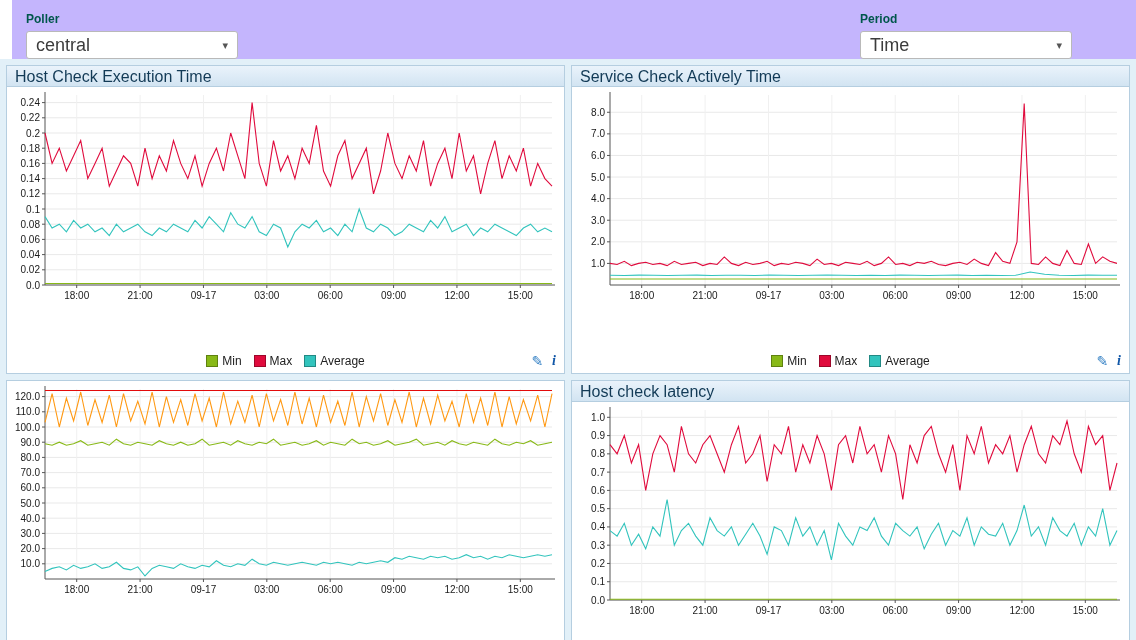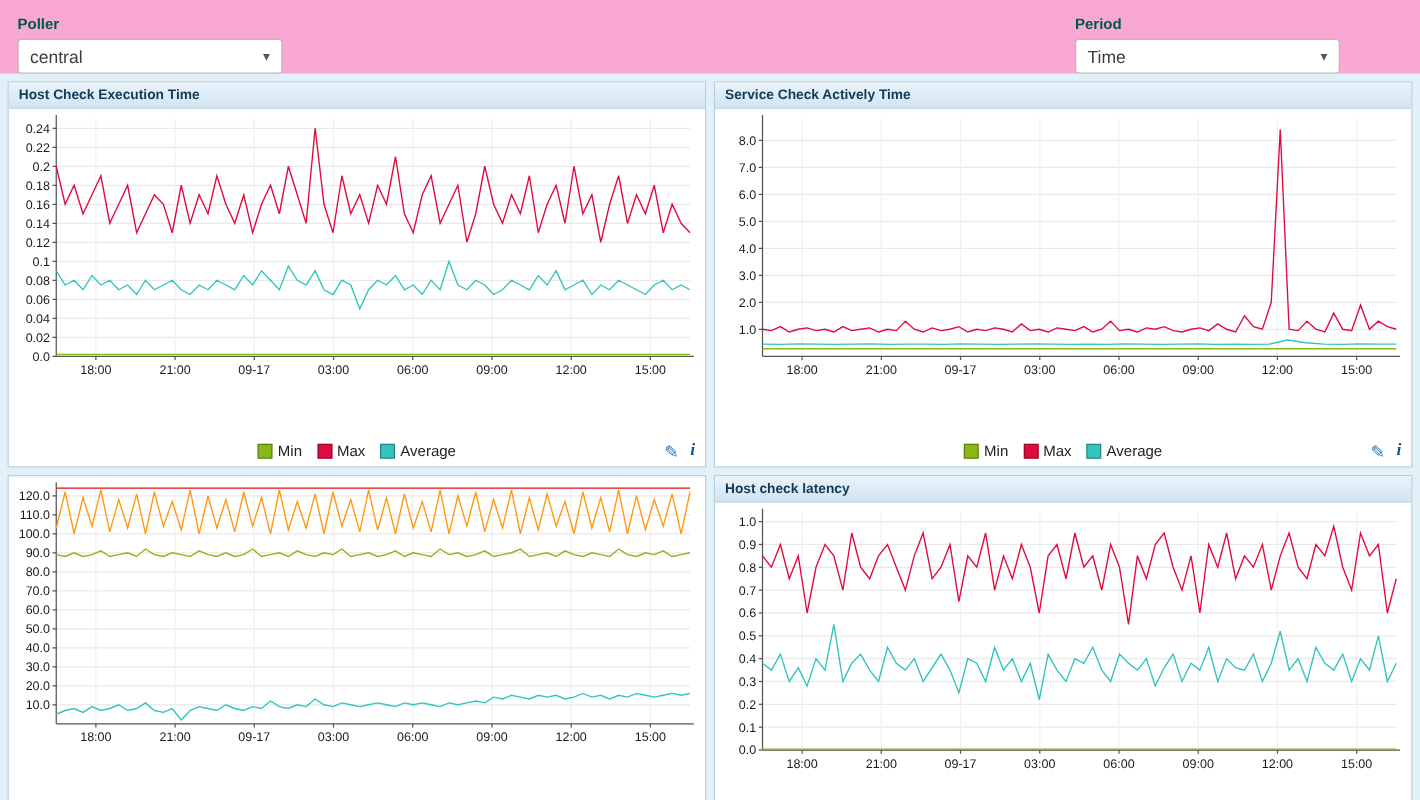--- a/index.html
+++ b/index.html
@@ -1,35 +1,35 @@
 <!DOCTYPE html>
 <html><head>
 <meta charset="utf-8">
 <style>
   * { margin:0; padding:0; box-sizing:border-box; }
   html,body { width:1136px; height:640px; overflow:hidden; background:#ffffff;
     font-family:"Liberation Sans", sans-serif; }
   .page { width:1136px; height:640px; display:flex; flex-direction:column; }
 
   
-  .filterbar { height:88px; background:#f9a8d4; display:flex; justify-content:space-between;
-    padding:12px 14px 0 14px; }
+  .filterbar { height:88px; background:#c4b5fd; display:flex; justify-content:space-between;
+    padding:12px 14px 0 14px;margin-left:12px; }
   .filter-group { display:flex; flex-direction:column; }
   .filter-group.right { margin-right:50px; }
   .filter-label { font-size:12px; font-weight:bold; color:#00564c; margin-bottom:5px; }
   .select { width:212px; height:28px; background:#fff; border:1px solid #b9b9b9; border-radius:3px;
     display:flex; align-items:center; justify-content:space-between; padding:0 9px; cursor:pointer; }
-  .select .val { font-size:14px; color:#3c3c3c; }
+  .select .val { font-size:18px; color:#3c3c3c; }
   .select .caret { font-size:11px; color:#555; }
 
   
   .dash { flex:1; background:#e2f0f8; padding:6px; display:grid;
     grid-template-columns:1fr 1fr; grid-template-rows:1fr 1fr; gap:6px; }
   .panel { background:#ffffff; border:1px solid #b5cee0; display:flex; flex-direction:column; overflow:hidden; }
-  .panel-title { height:21px; line-height:21px; padding:0 8px; font-size:11px; font-weight:bold;
+  .panel-title { height:21px; line-height:21px; padding:0 8px; font-size:16px; font-weight:normal;
     color:#123a56; background:linear-gradient(#eaf3fb,#d2e4f2); border-bottom:1px solid #b5cee0; }
   .chart-wrap { height:218px; }
   .chart-wrap svg { display:block; width:100%; height:218px; }
   svg text { font-family:"Liberation Sans", sans-serif; font-size:10px; fill:#1a1a1a; }
 
   .legend { position:relative; height:24px; display:flex; align-items:center; justify-content:center; gap:12px;margin-top:44px; }
   .legend-item { display:flex; align-items:center; gap:4px; font-size:12px; color:#222; cursor:pointer; }
   .swatch { width:12px; height:12px; border:1px solid rgba(0,0,0,.3); display:inline-block; }
   .legend-icons { position:absolute; right:8px; top:0; height:24px; display:flex; align-items:center; gap:9px; }
   .icon-edit { color:#2b7bc2; font-size:14px; cursor:pointer; }

